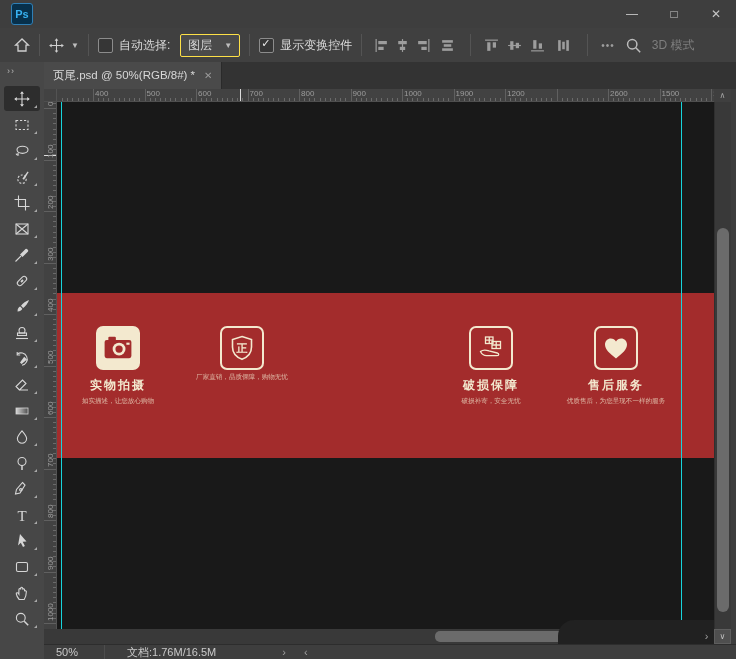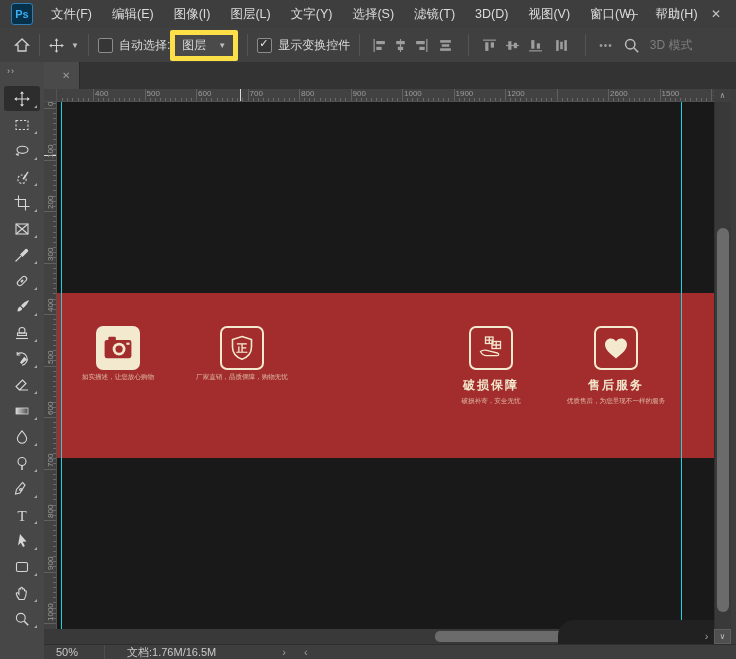--- a/index.html
+++ b/index.html
@@ -17,21 +17,21 @@
   .win-btn{width:20px;text-align:center;font-size:12px;color:#c6c6c6;line-height:28px;}
 
   
   #optionsbar{position:absolute;left:0;top:28px;width:736px;height:34px;background:#404040;
               border-bottom:1px solid #272727;display:flex;align-items:center;font-size:12px;}
   .sep{width:1px;height:22px;background:#545454;margin:0 9px;flex:0 0 auto;}
   .obicon{display:flex;align-items:center;justify-content:center;flex:0 0 auto;}
   .chk{width:13px;height:13px;border:1px solid #8c8c8c;border-radius:2px;background:#363636;position:relative;flex:0 0 auto;}
   .chk.checked::after{content:'✓';position:absolute;left:1px;top:-2px;font-size:11px;color:#ececec;}
   .ob-label{margin-left:6px;color:#d8d8d8;white-space:nowrap;}
-  .dropdown{display:flex;align-items:center;background:#4a4a4a;border:5px solid #fde047;
+  .dropdown{display:flex;align-items:center;margin-left:10px;background:#4a4a4a;border:1px solid #fde047;
             border-radius:2px;padding:2px 7px;gap:12px;}
   .chev{font-size:8px;color:#bdbdbd;}
   #mode3d{color:#7e7e7e;margin-left:4px;white-space:nowrap;}
   .dots{color:#9d9d9d;font-size:10px;letter-spacing:1px;margin:0 4px;}
 
   
   #toolbar{position:absolute;left:0;top:62px;width:44px;height:597px;background:#474747;border-right:1px solid #333;}
   #toolbar-expand{display:block;text-align:left;padding:4px 0 0 7px;font-size:9px;color:#b5b5b5;letter-spacing:1px;}
   #tools{margin-top:10px;}
   .tool{position:relative;width:36px;height:25px;margin:1px auto;border-radius:3px;
@@ -93,33 +93,20 @@
   #status-next{margin-left:66px;color:#9f9f9f;}
   #status-prev{margin-left:18px;color:#9f9f9f;}
   svg{display:block;}
 </style>
 </head>
 <body>
 <div id="app">
 
   <div id="menubar">
     <div id="ps-logo">Ps</div>
-    <div id="menu-items">
-        <span class="menu-item">文件(F)</span>
-        <span class="menu-item">编辑(E)</span>
-        <span class="menu-item">图像(I)</span>
-        <span class="menu-item">图层(L)</span>
-        <span class="menu-item">文字(Y)</span>
-        <span class="menu-item">选择(S)</span>
-        <span class="menu-item">滤镜(T)</span>
-        <span class="menu-item">3D(D)</span>
-        <span class="menu-item">视图(V)</span>
-        <span class="menu-item">窗口(W)</span>
-        <span class="menu-item">帮助(H)</span>
-      </div>
     <div id="win-controls">
       <span class="win-btn">—</span>
       <span class="win-btn">□</span>
       <span class="win-btn">✕</span>
     </div>
   </div>
 
   <div id="optionsbar">
     <span class="obicon" style="margin-left:14px">
       <svg width="16" height="16" viewBox="0 0 16 16" stroke="#cfcfcf" fill="none" stroke-width="1.3">
@@ -341,20 +328,21 @@
           <svg width="16" height="16" viewBox="0 0 16 16" stroke="#d6d6d6" fill="none" stroke-width="1.1">
             <circle cx="6.8" cy="6.8" r="4.4"></circle>
             <path d="M10.2 10.2 14.2 14.2" stroke-width="1.5"></path>
           </svg>
         </div>
       </div>
   </div>
 
   <div id="tabbar">
     <div id="doc-tab">
+      <span>页尾.psd @ 50%(RGB/8#) *</span>
       <span id="tab-close">✕</span>
     </div>
   </div>
 
   <div id="ruler-corner"></div>
   <div id="hruler">
       <div id="hruler-marker"></div>
       <div class="htick" style="left: 5.1px;"></div>
       <div class="htick" style="left: 10.25px;"></div>
       <div class="htick" style="left: 15.4px;"></div>
@@ -619,20 +607,21 @@
       <div class="card" style="left:-9px">
         <div class="icon-box filled">
           <svg width="30" height="28" viewBox="0 0 28 26">
             <rect x="5" y="2.5" width="7" height="4" rx="1" fill="#a32c2c"></rect>
             <rect x="1.5" y="5.5" width="25" height="17" rx="2" fill="#a32c2c"></rect>
             <circle cx="15" cy="14" r="6" fill="#f3e9cf"></circle>
             <circle cx="15" cy="14" r="3.4" fill="#a32c2c"></circle>
             <rect x="21.8" y="8" width="3" height="2" fill="#f3e9cf"></rect>
           </svg>
         </div>
+        <div class="card-title">实物拍摄</div>
         <span class="card-sub">如实描述，让您放心购物</span>
       </div>
 
       <div class="card" style="left:115px">
         <div class="icon-box">
           <svg width="28" height="28" viewBox="0 0 28 28" stroke="#f3e9cf" fill="none" stroke-width="1.6">
             <path d="M14 2.5l9.5 3v7.5c0 6-4 10.2-9.5 12.3-5.5-2.1-9.5-6.3-9.5-12.3V5.5z"></path>
             <text x="14" y="17.5" text-anchor="middle" font-size="11" font-weight="bold" fill="#f3e9cf" stroke="none">正</text>
           </svg>
         </div>

